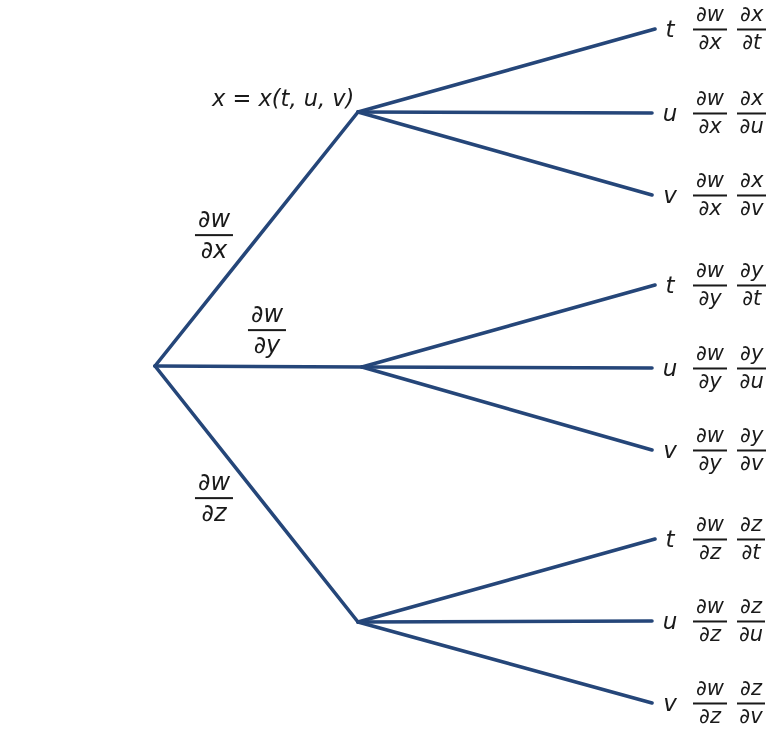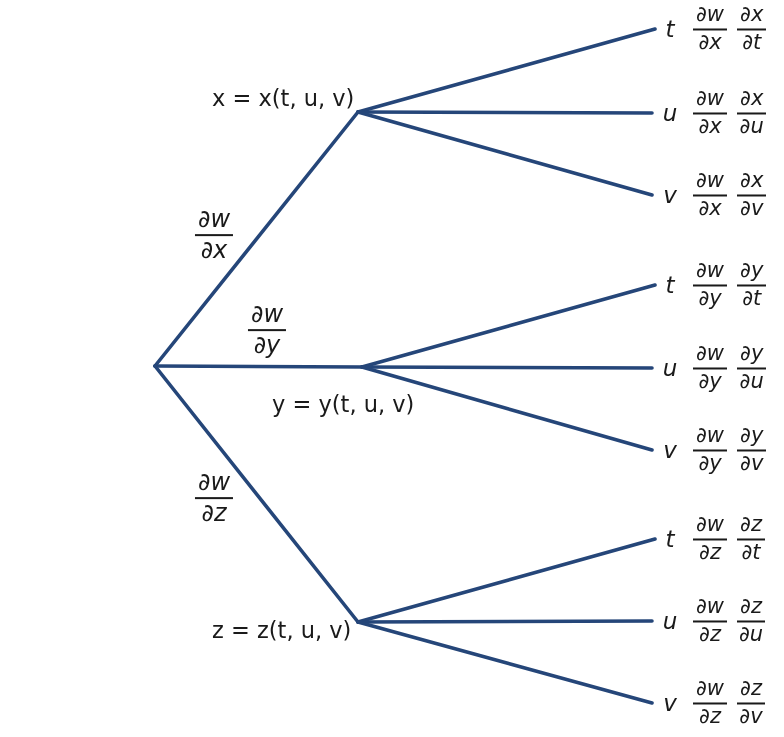--- a/index.html
+++ b/index.html
@@ -27,20 +27,21 @@
     height: 737px;
   }
   .tree-line {
     stroke: var(--line-color);
     stroke-width: 3.6;
     stroke-linecap: round;
     fill: none;
   }
   .lbl {
     position: absolute;
+    font-style: italic;
     white-space: nowrap;
     line-height: 1.1;
   }
   .root-lbl   { left: 2px;   top: 351px; font-size: 23px; }
   .x-node-lbl { left: 212px; top: 86px;  font-size: 22.5px; }
   .y-node-lbl { left: 272px; top: 392px; font-size: 22.5px; }
   .z-node-lbl { left: 212px; top: 618px; font-size: 22.5px; }
   .frac {
     display: inline-flex;
     flex-direction: column;
@@ -108,22 +109,20 @@
     <line class="tree-line" x1="362" y1="367" x2="652" y2="368"></line>
     <line class="tree-line" x1="362" y1="367" x2="652" y2="450"></line>
 
     <line class="tree-line" x1="358" y1="622" x2="655" y2="539"></line>
     <line class="tree-line" x1="358" y1="622" x2="652" y2="621"></line>
     <line class="tree-line" x1="358" y1="622" x2="652" y2="703"></line>
   </svg>
 
 
   <div class="lbl x-node-lbl">x = x(t, u, v)</div>
-  <div class="lbl y-node-lbl">y = y(t, u, v)</div>
-  <div class="lbl z-node-lbl">z = z(t, u, v)</div>
 
   <span class="frac edge-frac edge-frac-x">
     <span class="num">∂w</span>
     <span class="den">∂x</span>
   </span>
   <span class="frac edge-frac edge-frac-y">
     <span class="num">∂w</span>
     <span class="den">∂y</span>
   </span>
   <span class="frac edge-frac edge-frac-z">

